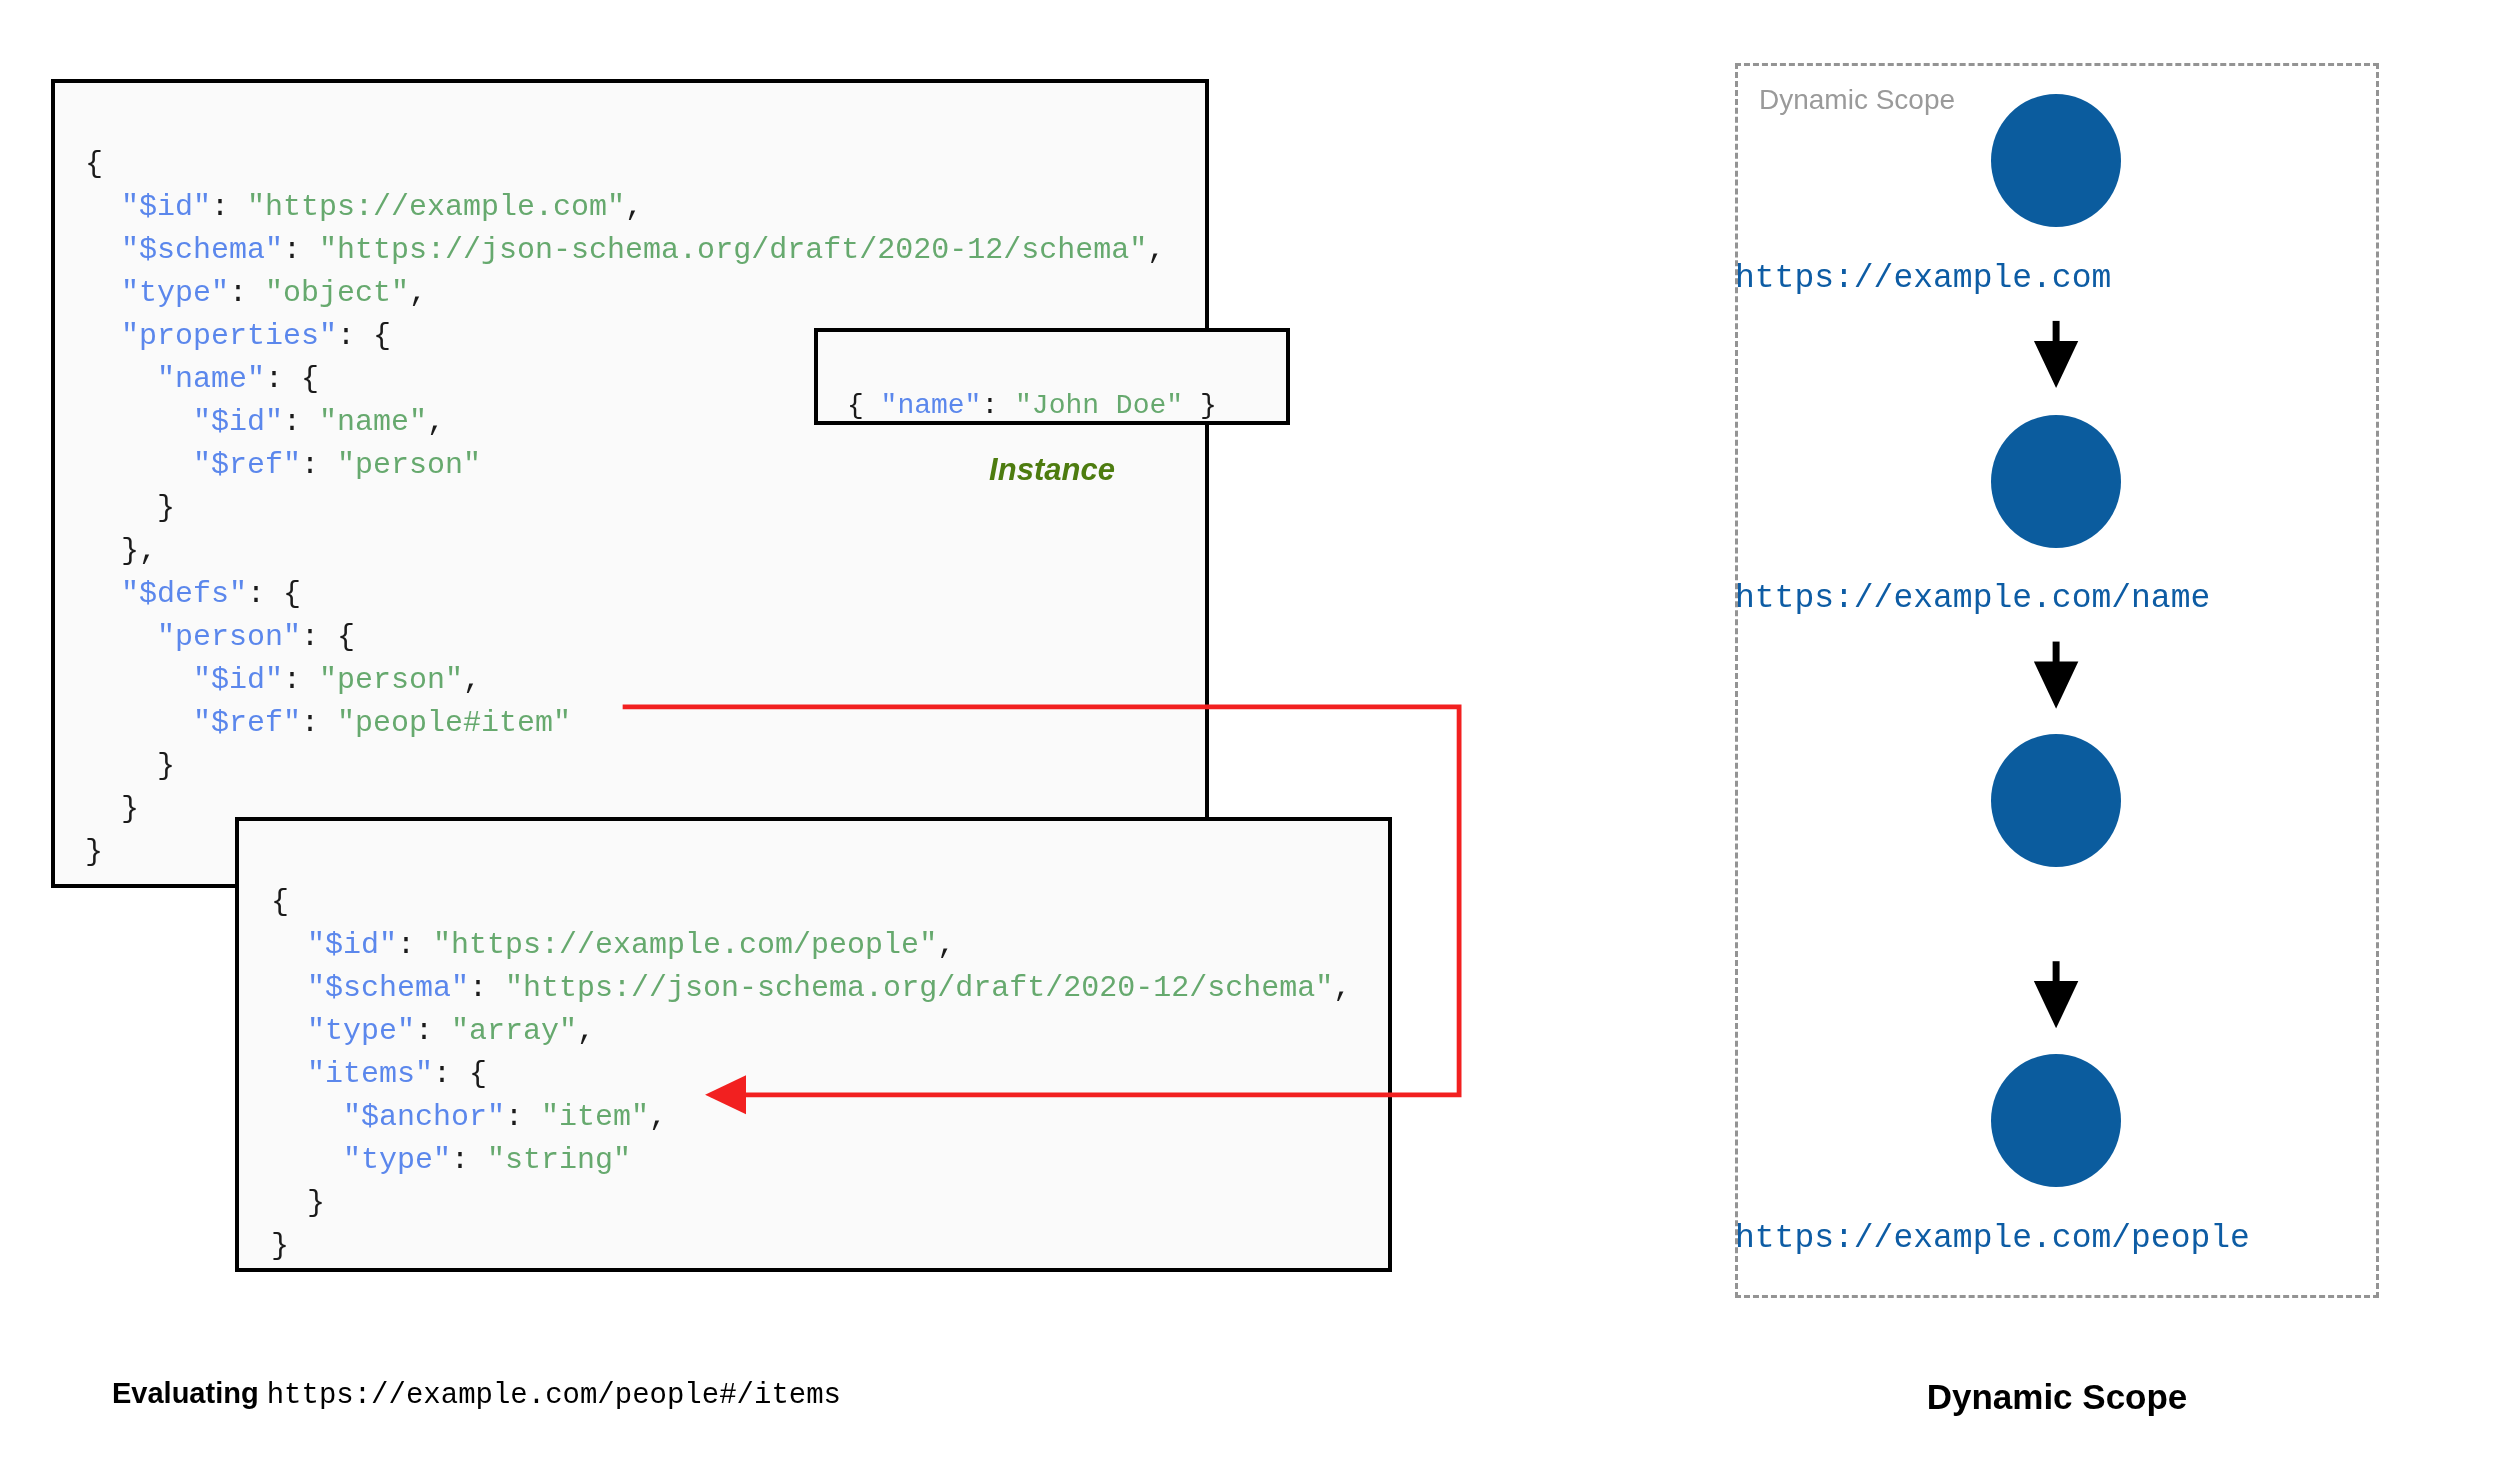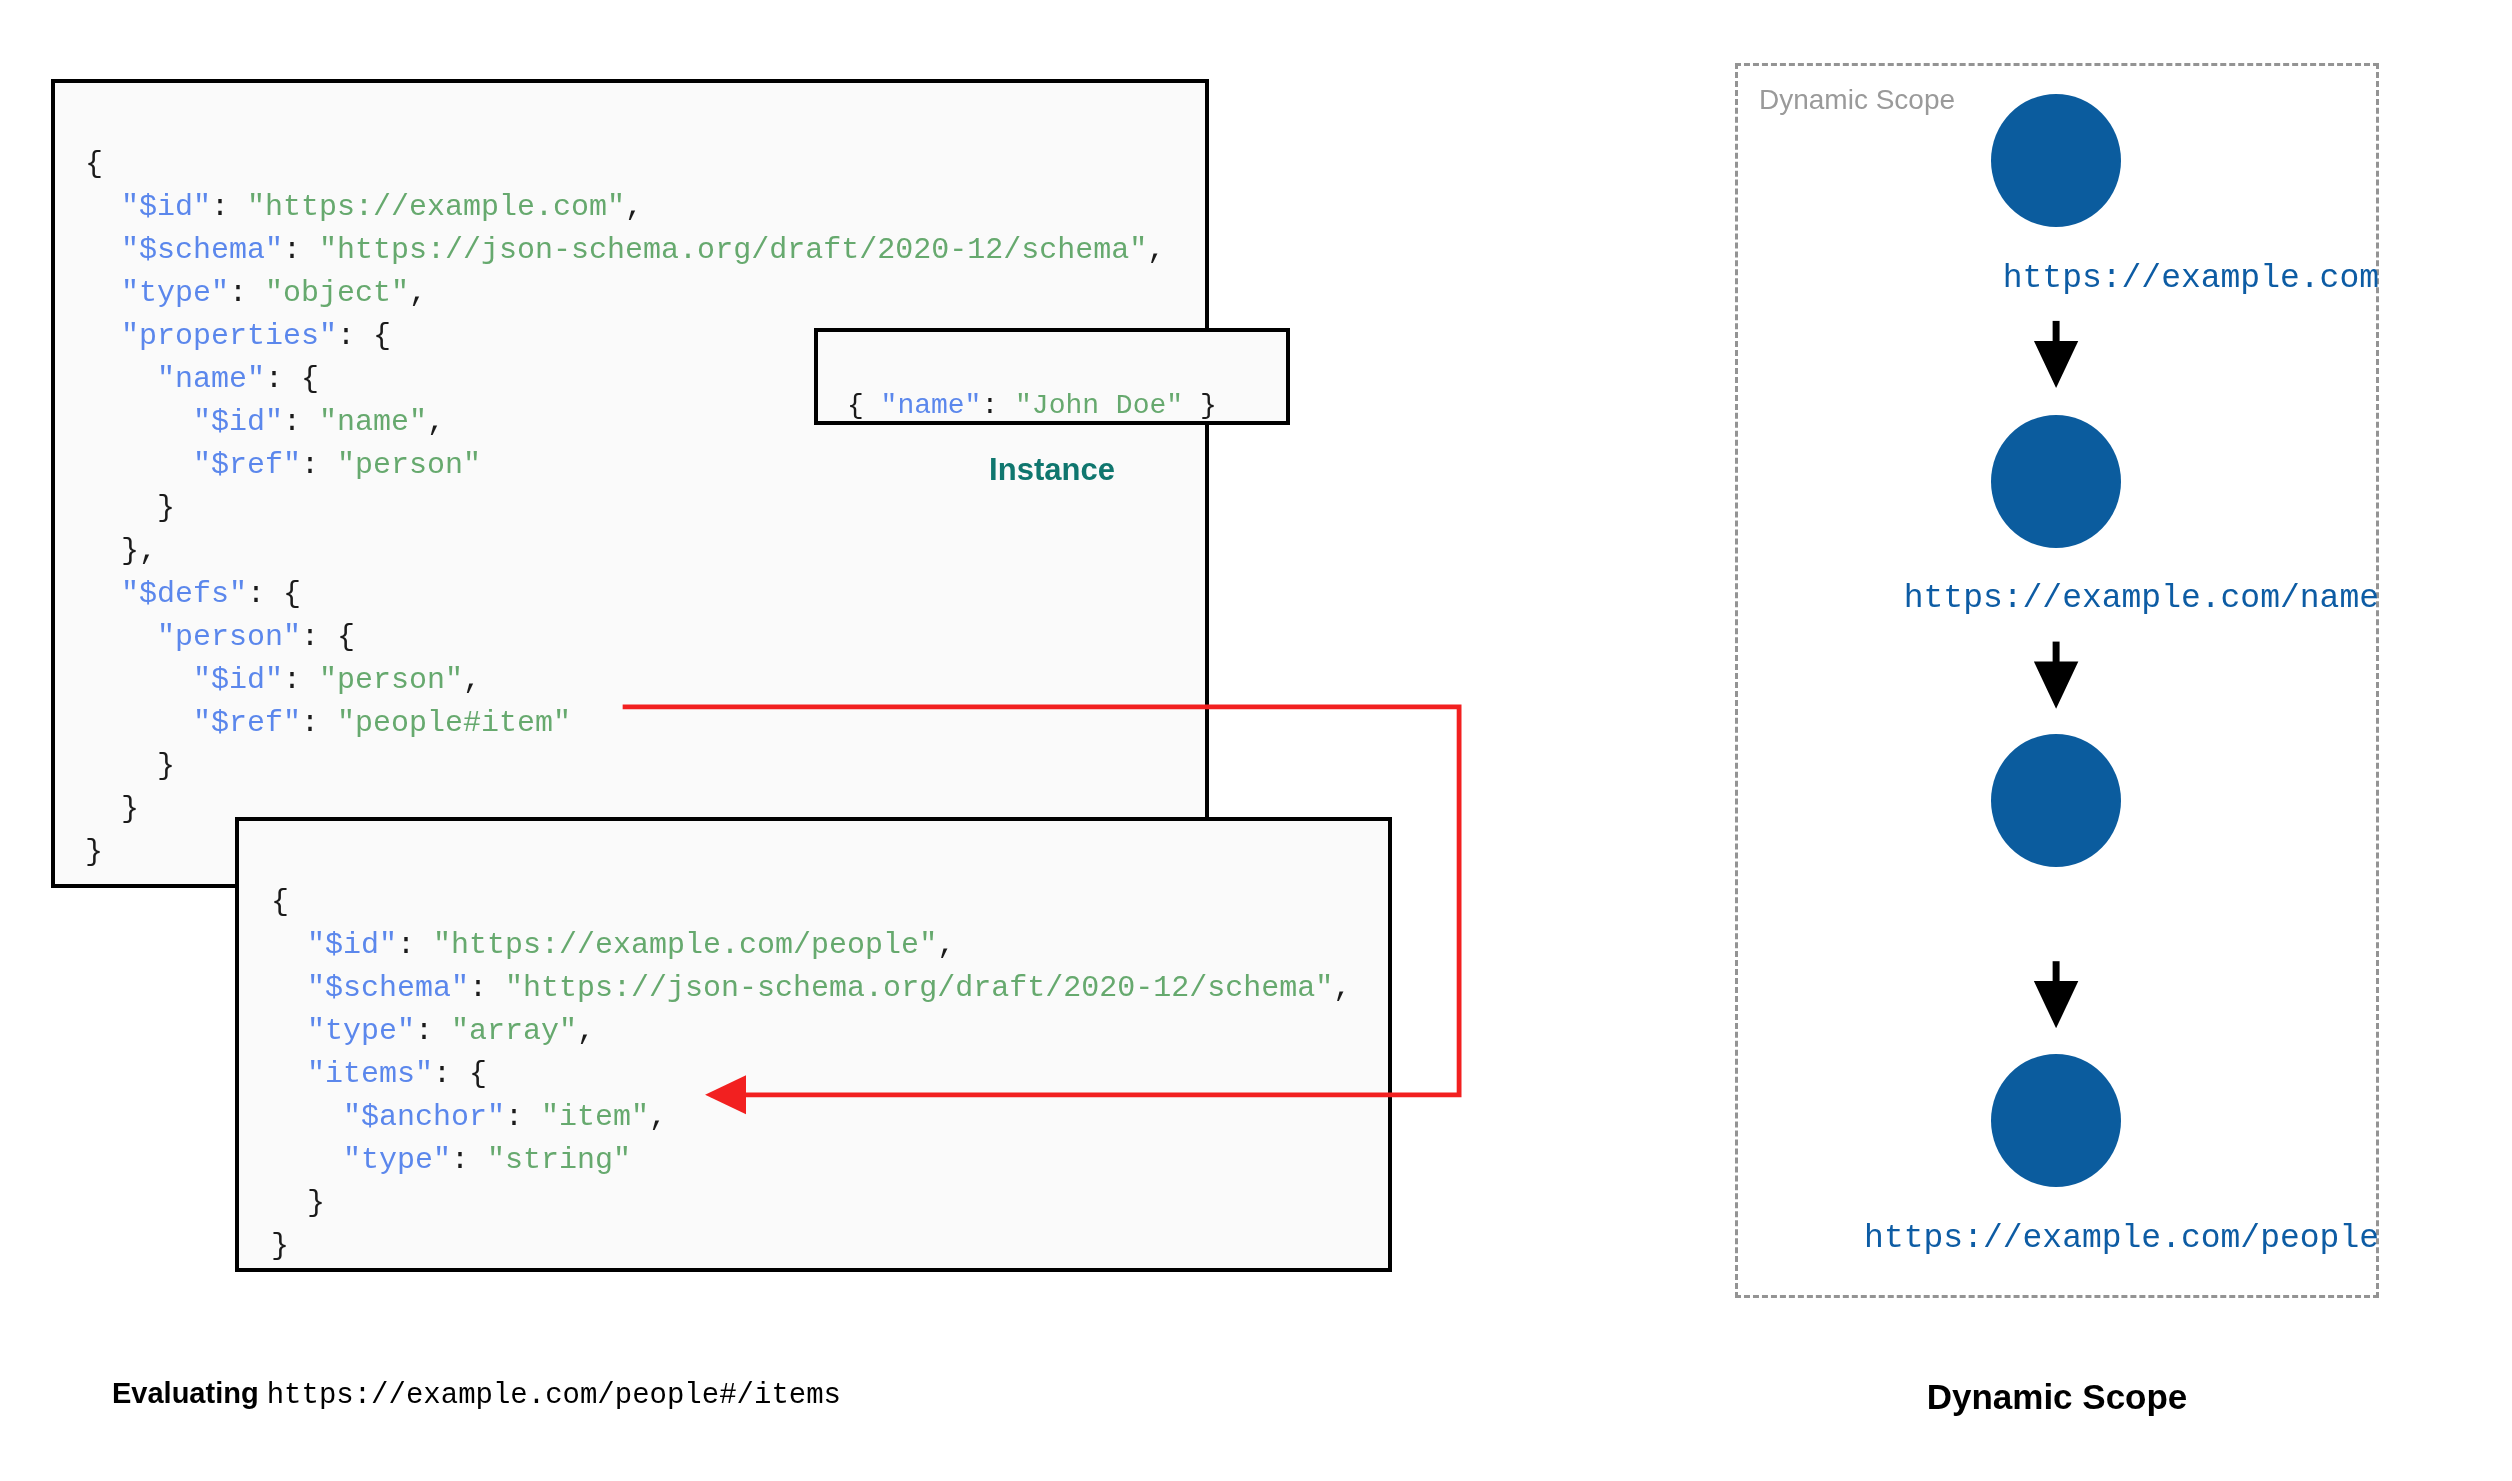--- a/index.html
+++ b/index.html
@@ -65,23 +65,24 @@
     line-height: 38px;
   }
   #instance-label {
     position: absolute;
     left: 814px;
     top: 452px;
     width: 476px;
     text-align: center;
     font-size: 31px;
     font-weight: bold;
-    color: #0f766e;
+    color: #4d7c0f;
     font-family: "Liberation Sans", sans-serif;
     z-index: 6;
+    font-style: italic;
   }
 
   
   #people-schema-box {
     left: 235px;
     top: 817px;
     width: 1157px;
     height: 455px;
     z-index: 4;
   }
@@ -125,21 +126,21 @@
   .scope-node {
     position: absolute;
     width: 130px;
     height: 133px;
     border-radius: 50%;
     background: #0b5c9e;
   }
   .scope-label {
     position: absolute;
     width: 644px;
-    text-align: right;
+    text-align: left;
     font-family: "Liberation Mono", "DejaVu Sans Mono", monospace;
     font-size: 33px;
     color: #0d5ca4;
     white-space: nowrap;
   }
   #scope-arrows {
     position: absolute;
     left: 0;
     top: 0;
     width: 2512px;

